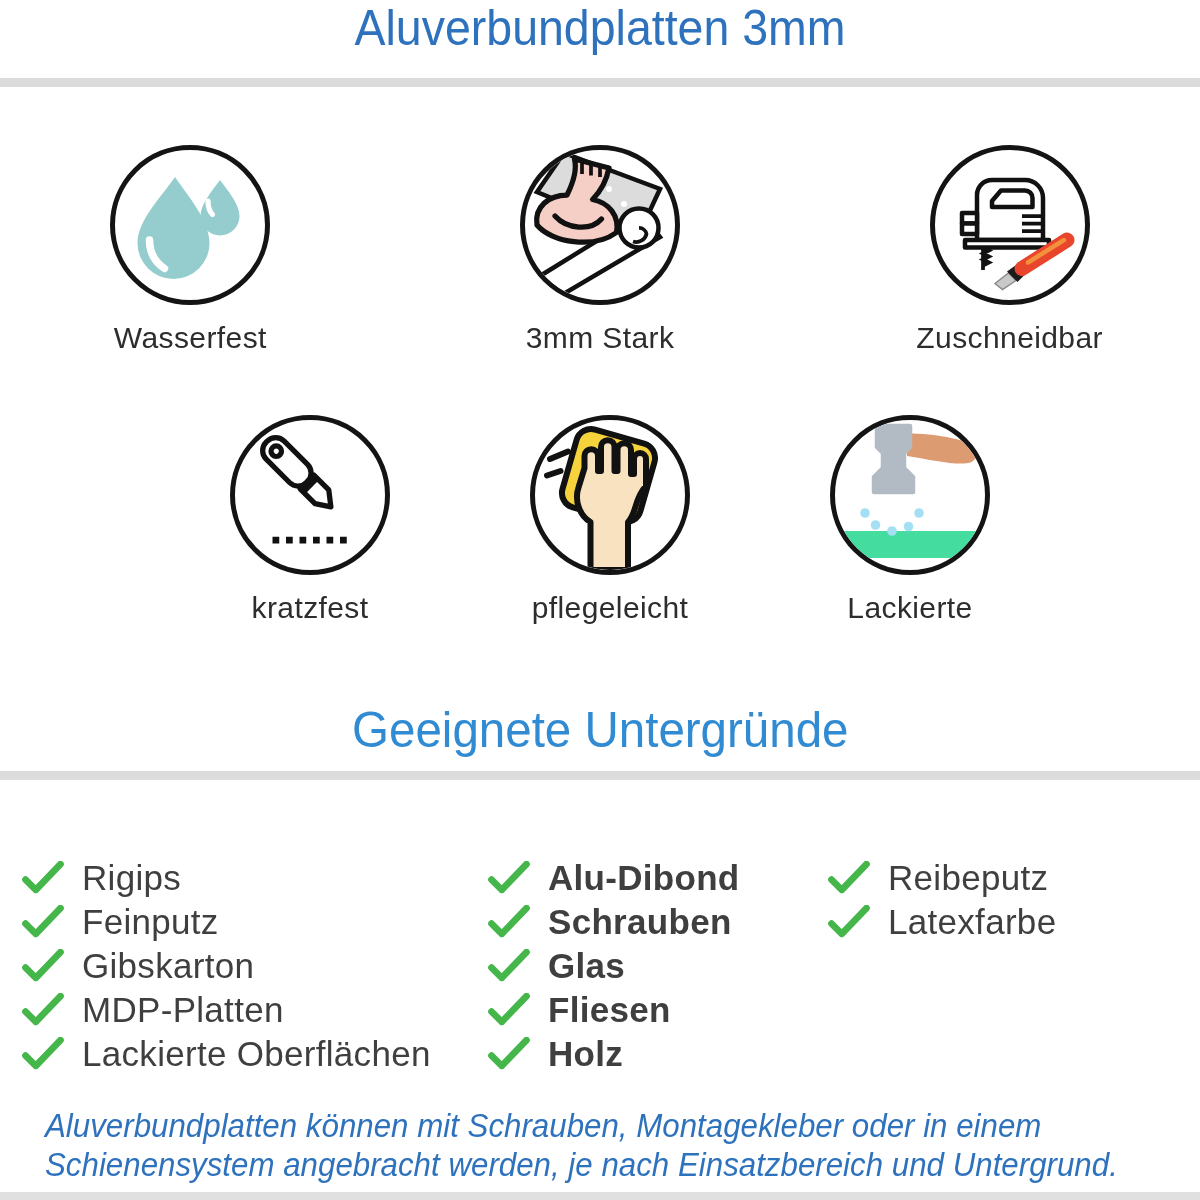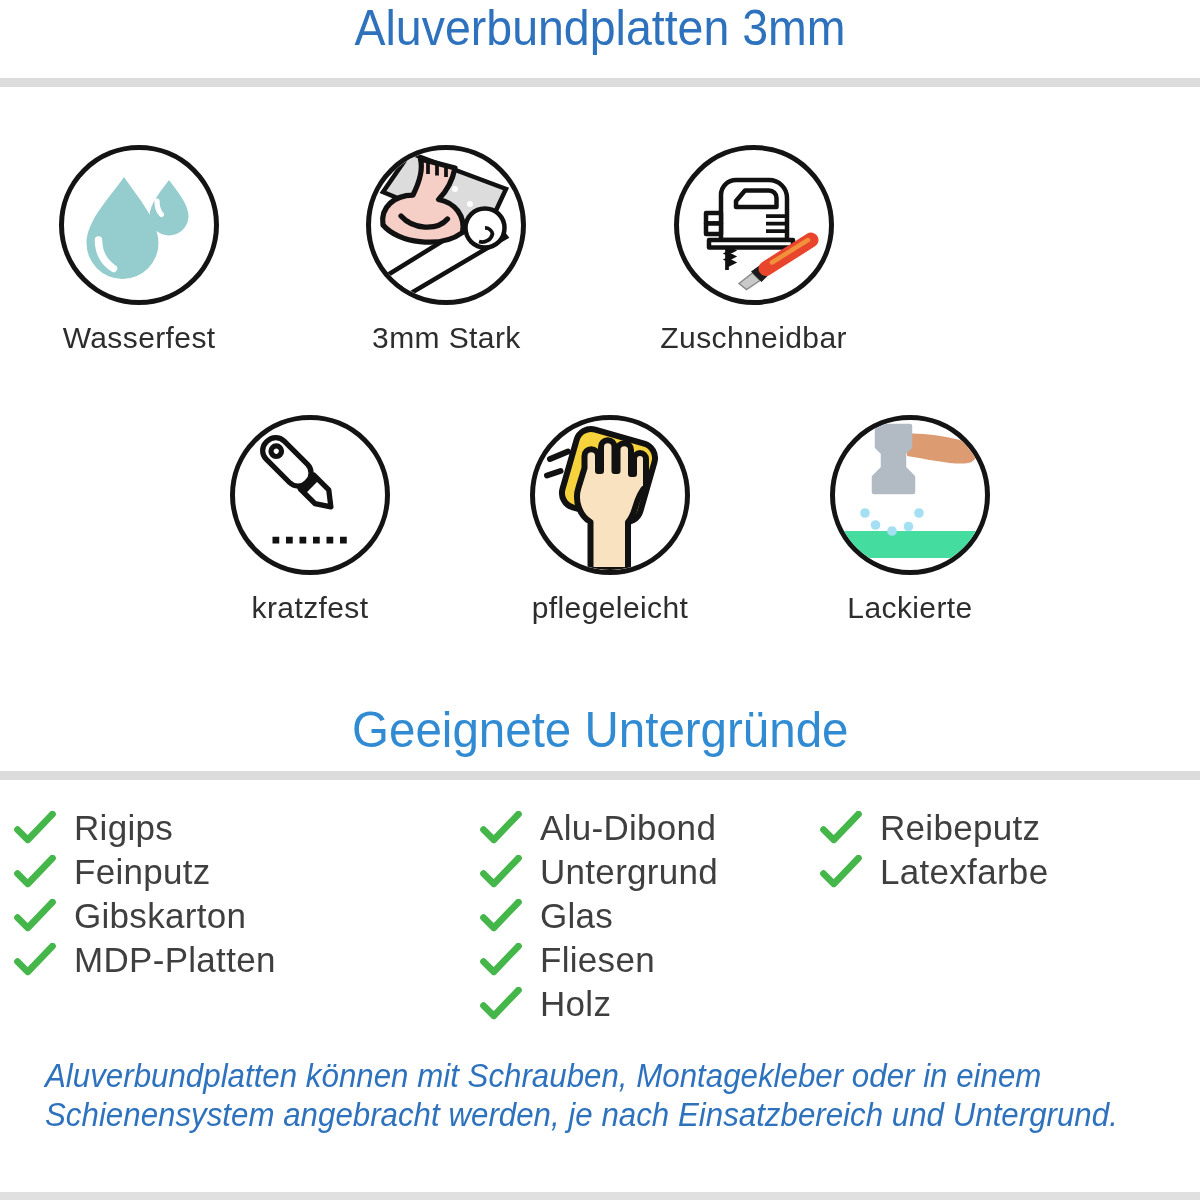--- a/index.html
+++ b/index.html
@@ -9,21 +9,21 @@
   }
   .divider{width:100%;height:9px;background:#dcdcdc;}
   .header{text-align:center;}
   .title{
     display:inline-block;font-size:50px;color:#2e72bd;line-height:56px;
     transform:scaleX(0.93);transform-origin:center;white-space:nowrap;
   }
   .divider-1{margin-top:22px;}
   
   .features-row1{
-    display:grid;grid-template-columns:repeat(4,1fr);
+    display:grid;grid-template-columns:repeat(3,1fr);
     margin-top:58px;justify-items:center;gap:29px;
   }
   .features-row2{
     display:grid;grid-template-columns:repeat(3,1fr);
     margin:60px 140px 0 160px;justify-items:center;
   }
   .feature{display:flex;flex-direction:column;align-items:center;}
   .circle{
     width:150px;height:150px;border:5px solid #141414;border-radius:50%;
     overflow:hidden;background:#fff;position:relative;
@@ -32,24 +32,24 @@
   .feature-label{
     margin-top:16px;font-size:30px;color:#2d2d2d;letter-spacing:0.4px;
     white-space:nowrap;
   }
   
   .subheading-wrap{margin-top:64px;height:82px;text-align:left;display:flex;align-items:center;justify-content:center;}
   .subheading{
     display:inline-block;font-size:50px;color:#318bd3;
     transform:scaleX(0.95);transform-origin:center;white-space:nowrap;
   }
-  .substrates{display:flex;margin-top:26px;padding-left:14px;}
+  .substrates{display:flex;margin-top:76px;padding-left:22px;}
   .sub-col{list-style:none;margin:0;padding:0;}
   .sub-col-1{width:466px;}
-  .sub-col-2{width:340px;}
+  .sub-col-2{width:340px;font-weight:bold;}
   .sub-col-3{width:auto;}
   .sub-item{display:flex;align-items:center;height:44px;gap:18px;}
   .check-icon{width:42px;height:35px;flex:0 0 42px;}
   .sub-label{font-size:35px;color:#3f3f3f;letter-spacing:0.3px;white-space:nowrap;}
   
   .footer-note{margin:30px 0 0 45px;color:#2e72bd;font-style:italic;}
   .footer-line{font-size:34px;line-height:39px;transform:scaleX(0.92);transform-origin:left center;white-space:nowrap;}
   .divider-bottom{position:absolute;left:0;bottom:0;width:100%;height:8px;background:#e0e0e0;}
 </style>
 </head>
@@ -185,33 +185,39 @@
           <path d="M3 18 L13 28 L37 3" fill="none" stroke="#45b649" stroke-width="6.5" stroke-linecap="round" stroke-linejoin="round"></path>
         </svg>
         <span class="sub-label">Gibskarton</span>
       </li>
     <li class="sub-item">
         <svg class="check-icon" viewBox="0 0 40 34">
           <path d="M3 18 L13 28 L37 3" fill="none" stroke="#45b649" stroke-width="6.5" stroke-linecap="round" stroke-linejoin="round"></path>
         </svg>
         <span class="sub-label">MDP-Platten</span>
       </li>
+    <li class="sub-item">
+        <svg class="check-icon" viewBox="0 0 40 34">
+          <path d="M3 18 L13 28 L37 3" fill="none" stroke="#45b649" stroke-width="6.5" stroke-linecap="round" stroke-linejoin="round"></path>
+        </svg>
+        <span class="sub-label">Lackierte Oberflächen</span>
+      </li>
   </ul>
   <ul class="sub-col sub-col-2">
     <li class="sub-item">
         <svg class="check-icon" viewBox="0 0 40 34">
           <path d="M3 18 L13 28 L37 3" fill="none" stroke="#45b649" stroke-width="6.5" stroke-linecap="round" stroke-linejoin="round"></path>
         </svg>
         <span class="sub-label">Alu-Dibond</span>
       </li>
     <li class="sub-item">
         <svg class="check-icon" viewBox="0 0 40 34">
           <path d="M3 18 L13 28 L37 3" fill="none" stroke="#45b649" stroke-width="6.5" stroke-linecap="round" stroke-linejoin="round"></path>
         </svg>
-        <span class="sub-label">Untergrund</span>
+        <span class="sub-label">Schrauben</span>
       </li>
     <li class="sub-item">
         <svg class="check-icon" viewBox="0 0 40 34">
           <path d="M3 18 L13 28 L37 3" fill="none" stroke="#45b649" stroke-width="6.5" stroke-linecap="round" stroke-linejoin="round"></path>
         </svg>
         <span class="sub-label">Glas</span>
       </li>
     <li class="sub-item">
         <svg class="check-icon" viewBox="0 0 40 34">
           <path d="M3 18 L13 28 L37 3" fill="none" stroke="#45b649" stroke-width="6.5" stroke-linecap="round" stroke-linejoin="round"></path>

